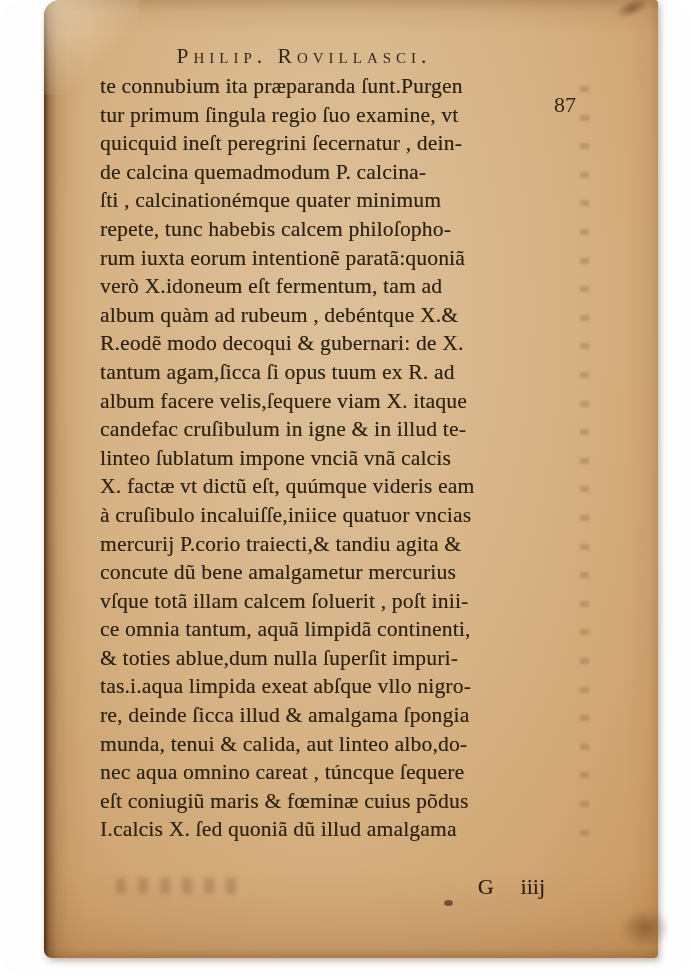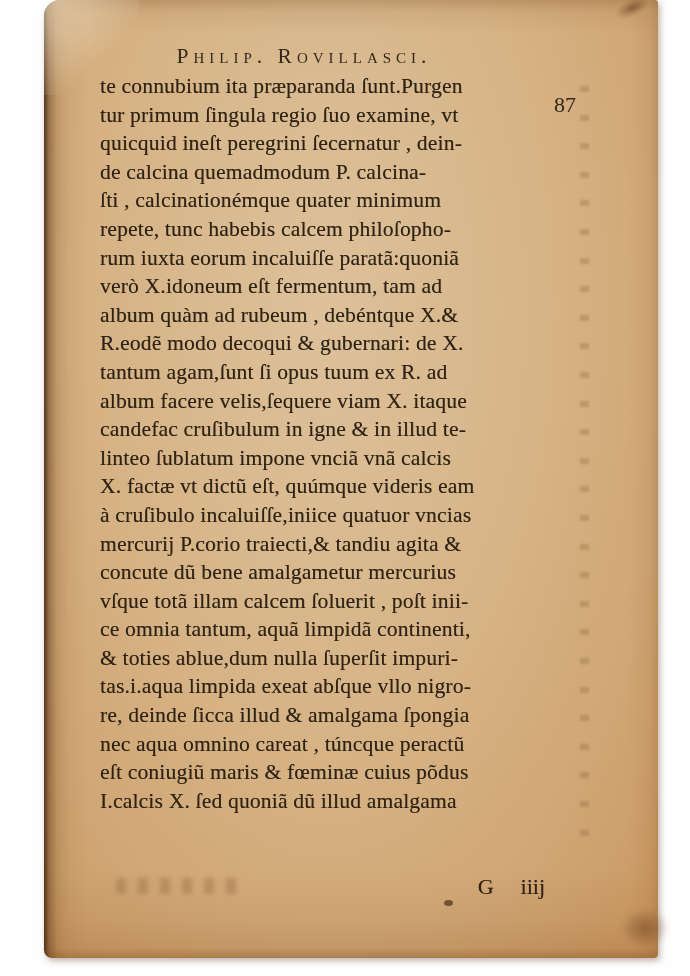--- a/index.html
+++ b/index.html
@@ -125,38 +125,39 @@
       <div class="page-number">87</div>
     </div>
 
     <div class="body-text">
         <div class="line">te connubium ita præparanda ſunt.Purgen</div>
         <div class="line">tur primum ſingula regio ſuo examine, vt</div>
         <div class="line">quicquid ineſt peregrini ſecernatur , dein-</div>
         <div class="line">de calcina quemadmodum P. calcina-</div>
         <div class="line">ſti , calcinationémque quater minimum</div>
         <div class="line">repete, tunc habebis calcem philoſopho-</div>
-        <div class="line">rum iuxta eorum incaluiſſe paratã:quoniã</div>
+        <div class="line">rum iuxta eorum intentionẽ paratã:quoniã</div>
         <div class="line">verò X.idoneum eſt fermentum, tam ad</div>
         <div class="line">album quàm ad rubeum , debéntque X.&amp;</div>
         <div class="line">R.eodẽ modo decoqui &amp; gubernari: de X.</div>
-        <div class="line">tantum agam,ſunt ſi opus tuum ex R. ad</div>
+        <div class="line">tantum agam,ſicca ſi opus tuum ex R. ad</div>
         <div class="line">album facere velis,ſequere viam X. itaque</div>
         <div class="line">candefac cruſibulum in igne &amp; in illud te-</div>
         <div class="line">linteo ſublatum impone vnciã vnã calcis</div>
         <div class="line">X. factæ vt dictũ eſt, quúmque videris eam</div>
         <div class="line">à cruſibulo incaluiſſe,iniice quatuor vncias</div>
         <div class="line">mercurij P.corio traiecti,&amp; tandiu agita &amp;</div>
         <div class="line">concute dũ bene amalgametur mercurius</div>
         <div class="line">vſque totã illam calcem ſoluerit , poſt inii-</div>
         <div class="line">ce omnia tantum, aquã limpidã continenti,</div>
         <div class="line">&amp; toties ablue,dum nulla ſuperſit impuri-</div>
         <div class="line">tas.i.aqua limpida exeat abſque vllo nigro-</div>
         <div class="line">re, deinde ſicca illud &amp; amalgama ſpongia</div>
-        <div class="line">nec aqua omnino careat , túncque peractũ</div>
+        <div class="line">munda, tenui &amp; calida, aut linteo albo,do-</div>
+        <div class="line">nec aqua omnino careat , túncque ſequere</div>
         <div class="line">eſt coniugiũ maris &amp; fœminæ cuius põdus</div>
         <div class="line">I.calcis X. ſed quoniã dũ illud amalgama</div>
       </div>
 
     <div class="signature">
       <span>G</span>
       <span>iiij</span>
     </div>
 
     <div class="showthrough"></div>

